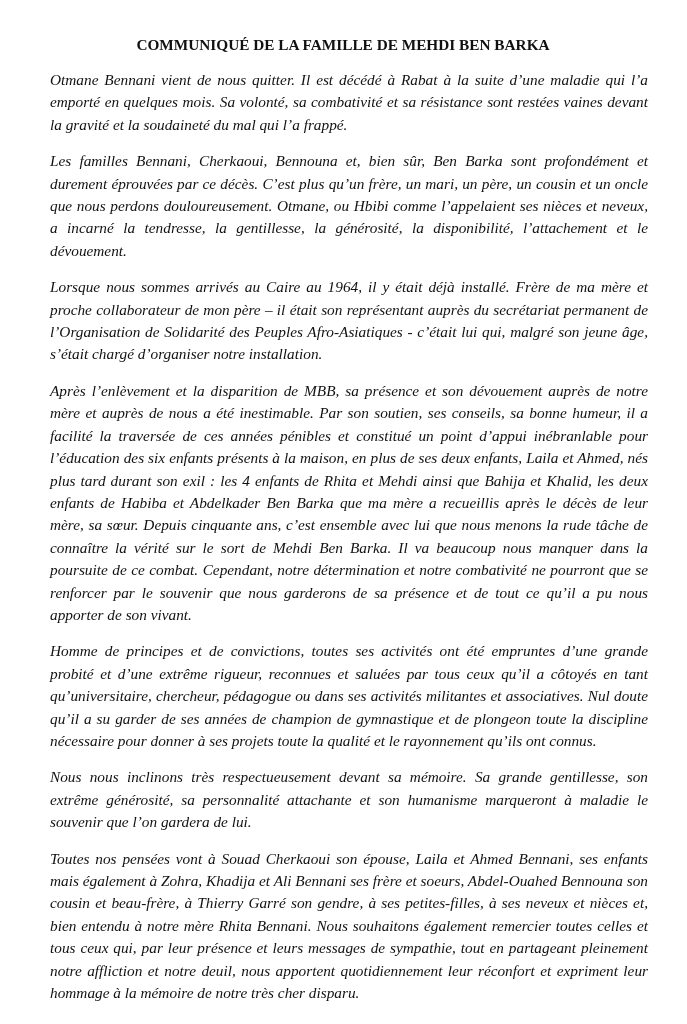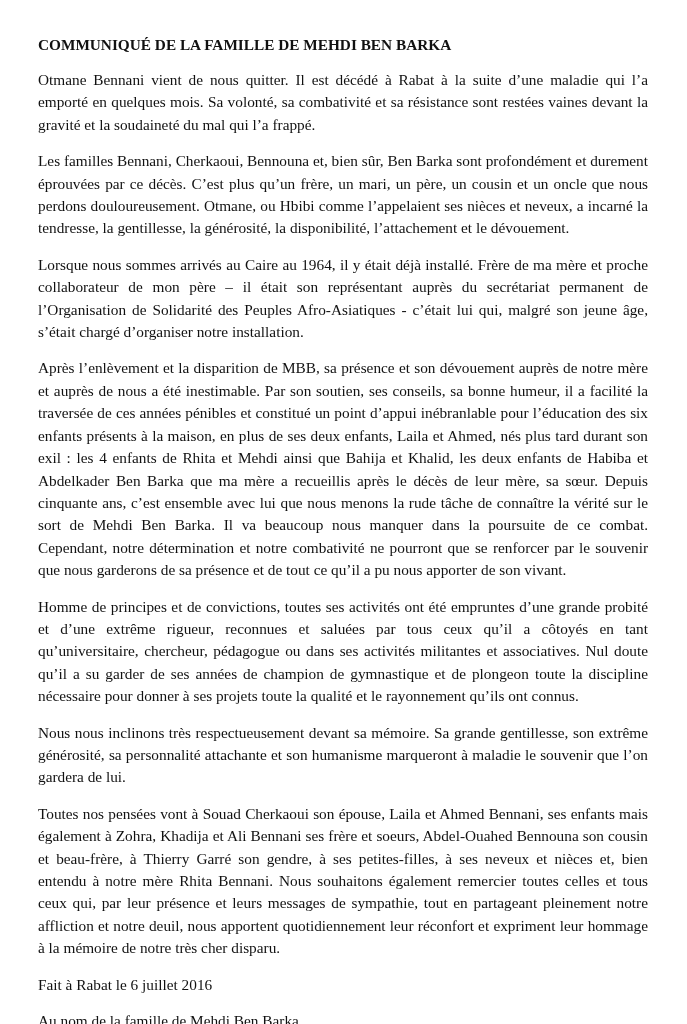--- a/index.html
+++ b/index.html
@@ -15,31 +15,33 @@
       font-family: "Liberation Serif", serif;
       color: #111111;
     }
     .page {
       position: absolute;
       left: 38px;
       top: 35px;
       width: 610px;
     }
     .title {
+      text-align: center;
       font-size: 15.3px;
       line-height: 20px;
       margin: 0 0 14px 0;
       letter-spacing: 0;
     }
     .para {
       font-size: 15.3px;
       line-height: 22.4px;
       text-align: justify;
-      margin: 0 0 14px 0;
+      margin: 0 0 14px 12px;
       hyphens: none;
+      font-style: italic;
     }
     .closing {
       font-size: 15.3px;
       line-height: 22.4px;
       margin: 0 0 14px 0;
     }
     .sig-line {
       display: block;
       font-size: 15.3px;
       line-height: 22.4px;

